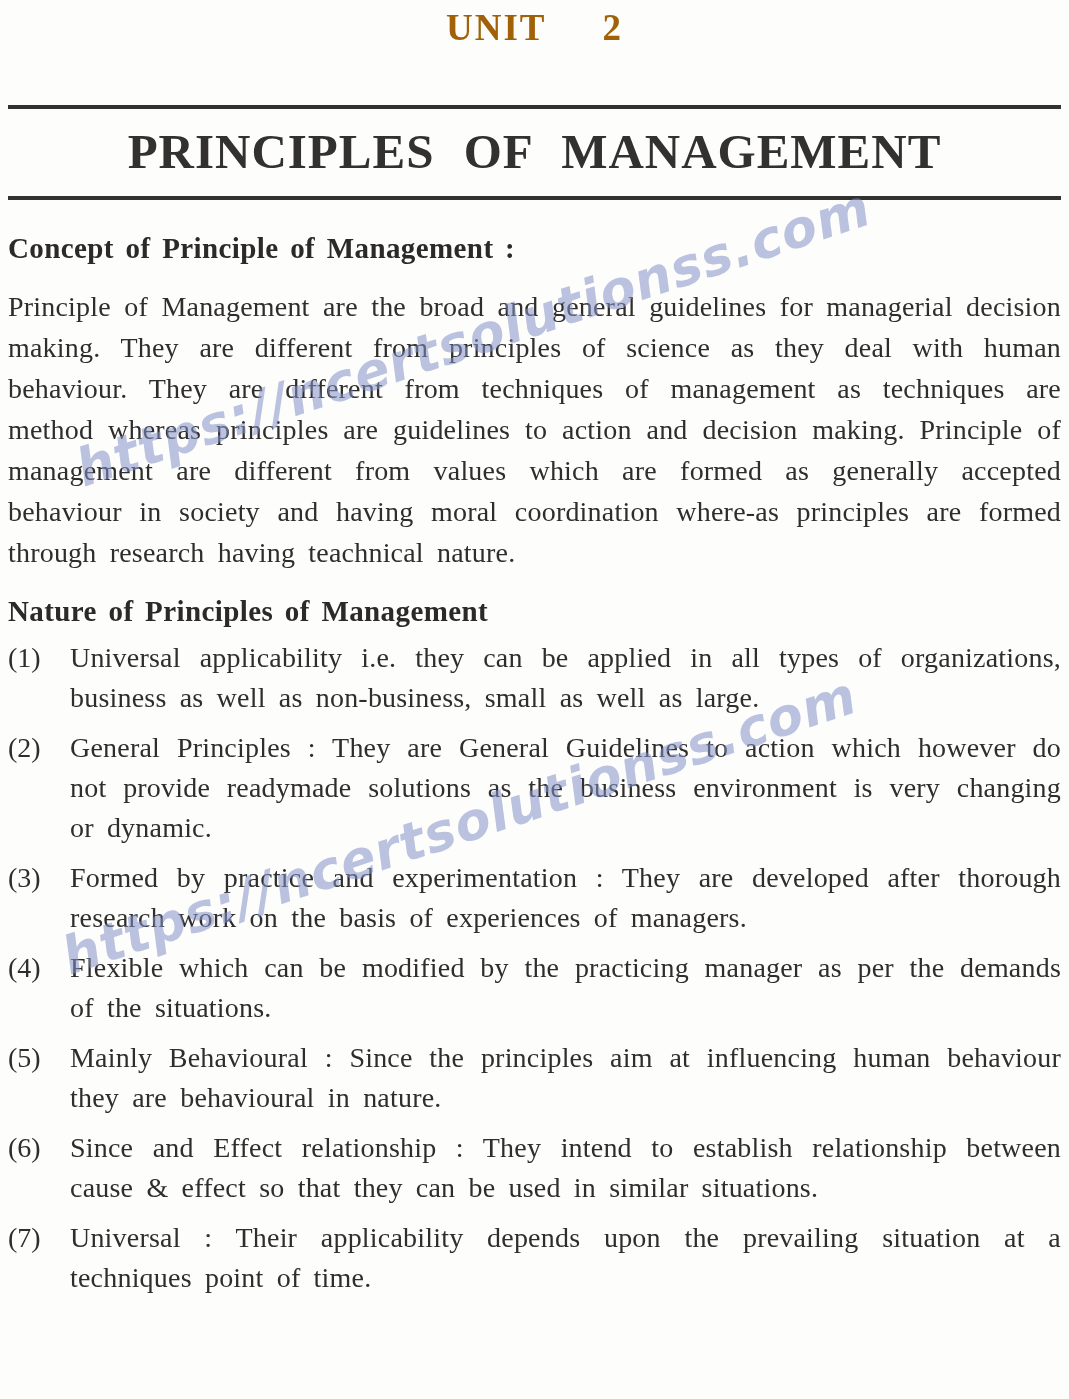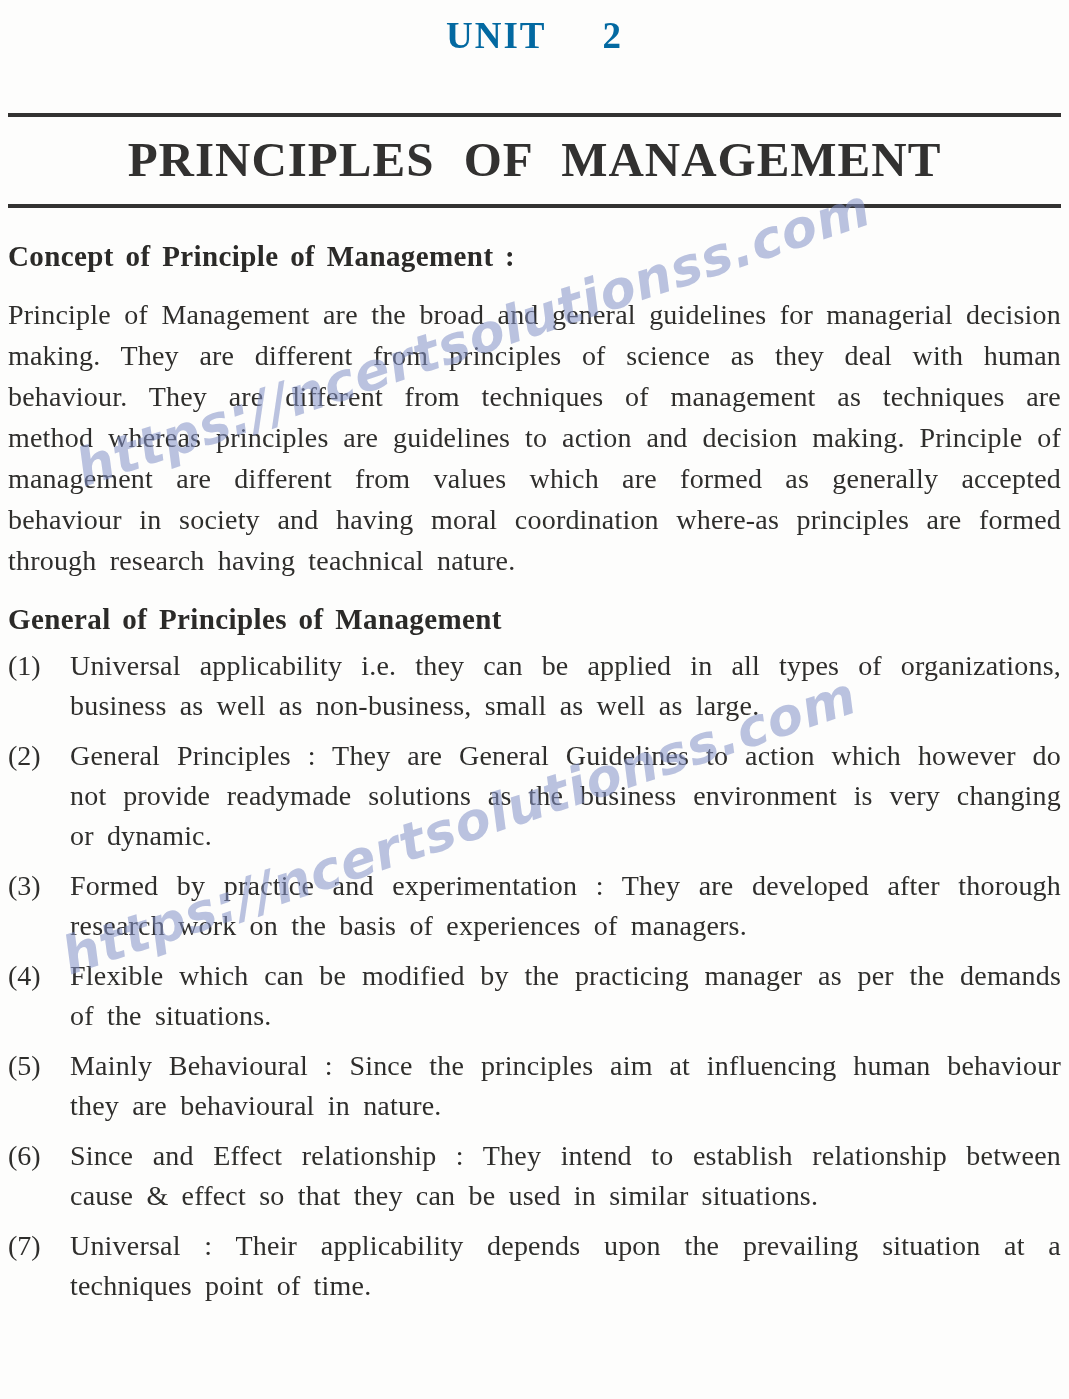--- a/index.html
+++ b/index.html
@@ -14,26 +14,26 @@
     position: relative;
     width: 1069px;
     height: 1399px;
     box-sizing: border-box;
     padding: 4px 8px 0 8px;
     font-family: "Liberation Serif", serif;
     color: #2f2e2c;
     background: #fdfdfc;
   }
   .unit-line {
-    margin-top: 10px;
+    margin-top: 2px;
     text-align: center;
     font-weight: bold;
     font-size: 37px;
     letter-spacing: 2px;
-    color: #0369a1;
+    color: #a16207;
   }
   .unit-number { display: inline-block; margin-left: 56px; }
   .rule {
     height: 4px;
     background: #333231;
     border: 0;
   }
   .rule-top { margin-top: 56px; }
   .main-title {
     text-align: center;
@@ -111,21 +111,21 @@
   <div class="rule rule-top"></div>
 
   <div class="main-title">PRINCIPLES OF MANAGEMENT</div>
 
   <div class="rule"></div>
 
   <div class="section-heading concept-heading">Concept of Principle of Management :</div>
 
   <div class="para">Principle of Management are the broad and general guidelines for managerial decision making. They are different from principles of science as they deal with human behaviour. They are different from techniques of management as techniques are method whereas principles are guidelines to action and decision making. Principle of management are different from values which are formed as generally accepted behaviour in society and having moral coordination where-as principles are formed through research having teachnical nature.</div>
 
-  <div class="section-heading nature-heading">General of Principles of Management</div>
+  <div class="section-heading nature-heading">Nature of Principles of Management</div>
 
 
   <div class="points">
 
     <div class="point">
       <div class="point-num">(1)</div>
       <div class="point-text"><span class="point-lead">Universal applicability</span><span> i.e. they can be applied in all types of organizations, business as well as non-business, small as well as large.</span></div>
     </div>
 
     <div class="point">

